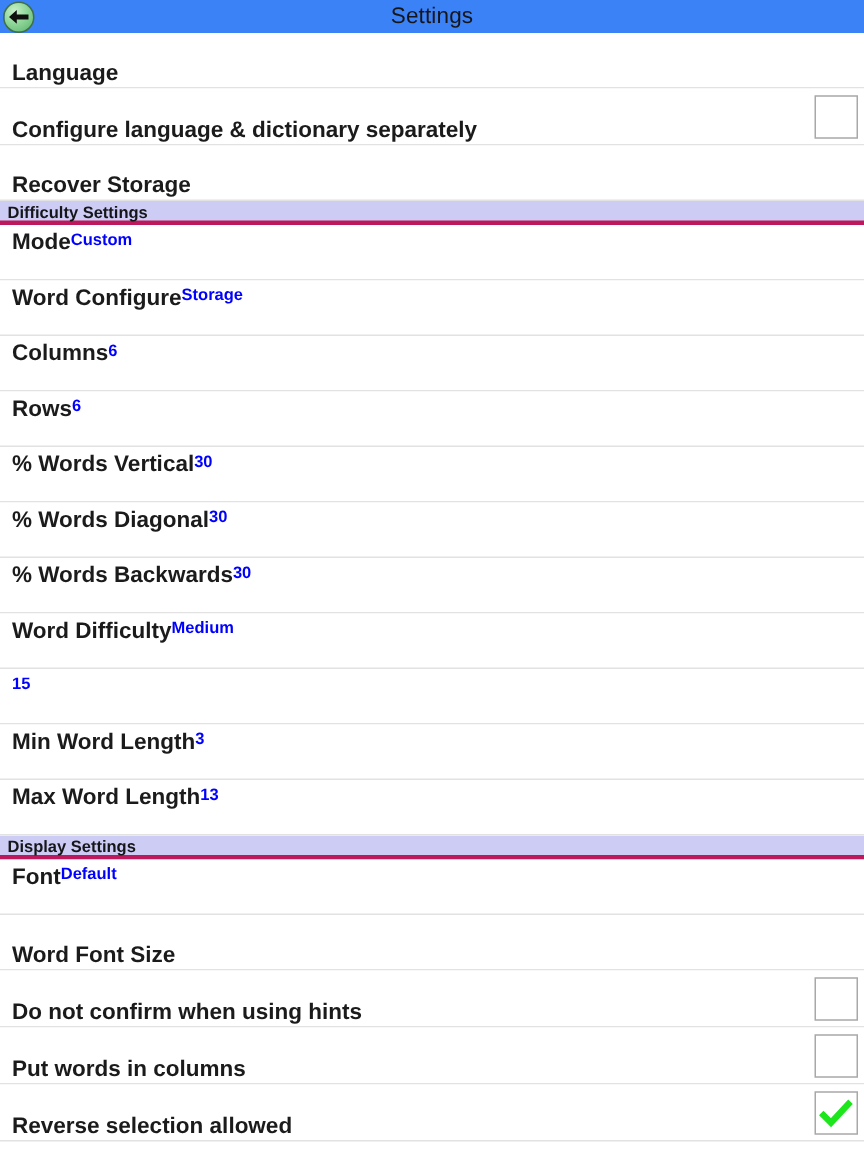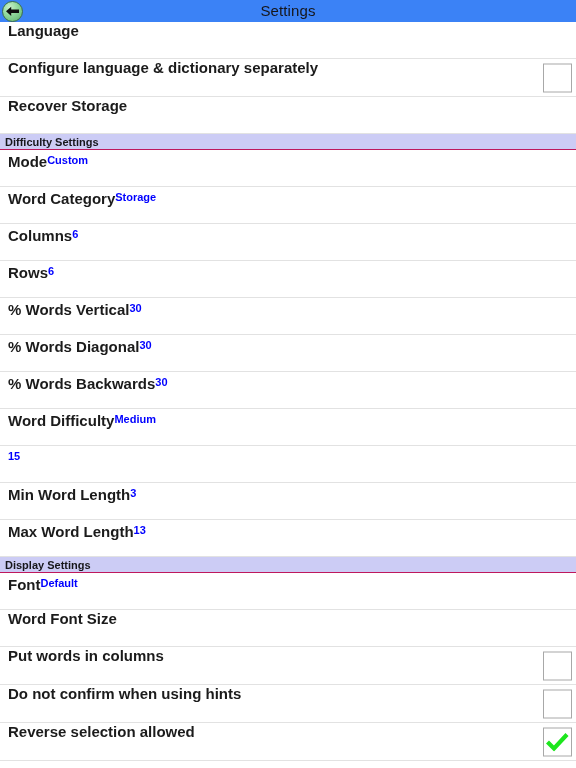--- a/index.html
+++ b/index.html
@@ -50,29 +50,29 @@
   
   .section-header {
     background: #ccccf5;
     height: 16px;
     line-height: 16px;
     font-size: 11px;
     font-weight: bold;
     color: #16161a;
     padding: 0 0 0 5px;
     box-sizing: border-box;
-    border-bottom: 1px solid #be185d;
+    border-bottom: 3px solid #be185d;
   }
 
   .row {
     position: relative;
     border-bottom: 1px solid #e2e2e2;
     box-sizing: border-box;
     display: flex;
-    align-items: flex-start;
+    align-items: flex-end;
     padding-left: 8px;
     padding-right: 8px;
     background: #ffffff;
   }
   .row.plain   { height: 37px; }
   .row.twoline { height: 37px; align-items: flex-start; padding-top: 3px; }
   .row.check   { height: 38px; }
 
   .row-title {
     font-size: 15px;
@@ -141,21 +141,21 @@
     </div>
     <div class="section-header">Difficulty Settings</div>
     <div class="row twoline">
       <div class="twoline-wrap">
         <div class="row-title">Mode</div>
         <div class="row-sub">Custom</div>
       </div>
     </div>
     <div class="row twoline">
       <div class="twoline-wrap">
-        <div class="row-title">Word Category</div>
+        <div class="row-title">Word Configure</div>
         <div class="row-sub">Storage</div>
       </div>
     </div>
     <div class="row twoline">
       <div class="twoline-wrap">
         <div class="row-title">Columns</div>
         <div class="row-sub">6</div>
       </div>
     </div>
     <div class="row twoline">
@@ -209,25 +209,25 @@
     <div class="row twoline">
       <div class="twoline-wrap">
         <div class="row-title">Font</div>
         <div class="row-sub">Default</div>
       </div>
     </div>
     <div class="row plain">
       <div class="row-title">Word Font Size</div>
     </div>
     <div class="row check">
+      <div class="row-title">Do not confirm when using hints</div>
+      <div class="checkbox"></div>
+    </div>
+    <div class="row check">
       <div class="row-title">Put words in columns</div>
-      <div class="checkbox"></div>
-    </div>
-    <div class="row check">
-      <div class="row-title">Do not confirm when using hints</div>
       <div class="checkbox"></div>
     </div>
     <div class="row check">
       <div class="row-title">Reverse selection allowed</div>
       <div class="checkbox">
         <svg width="23" height="19" viewBox="0 0 23 19" aria-hidden="true">
           <path d="M1.5 9.5 L8.0 16.0 L21.0 2.0" stroke="#1de61d" stroke-width="4.2" fill="none" stroke-linecap="butt" stroke-linejoin="miter"></path>
         </svg>
       </div>
     </div>

